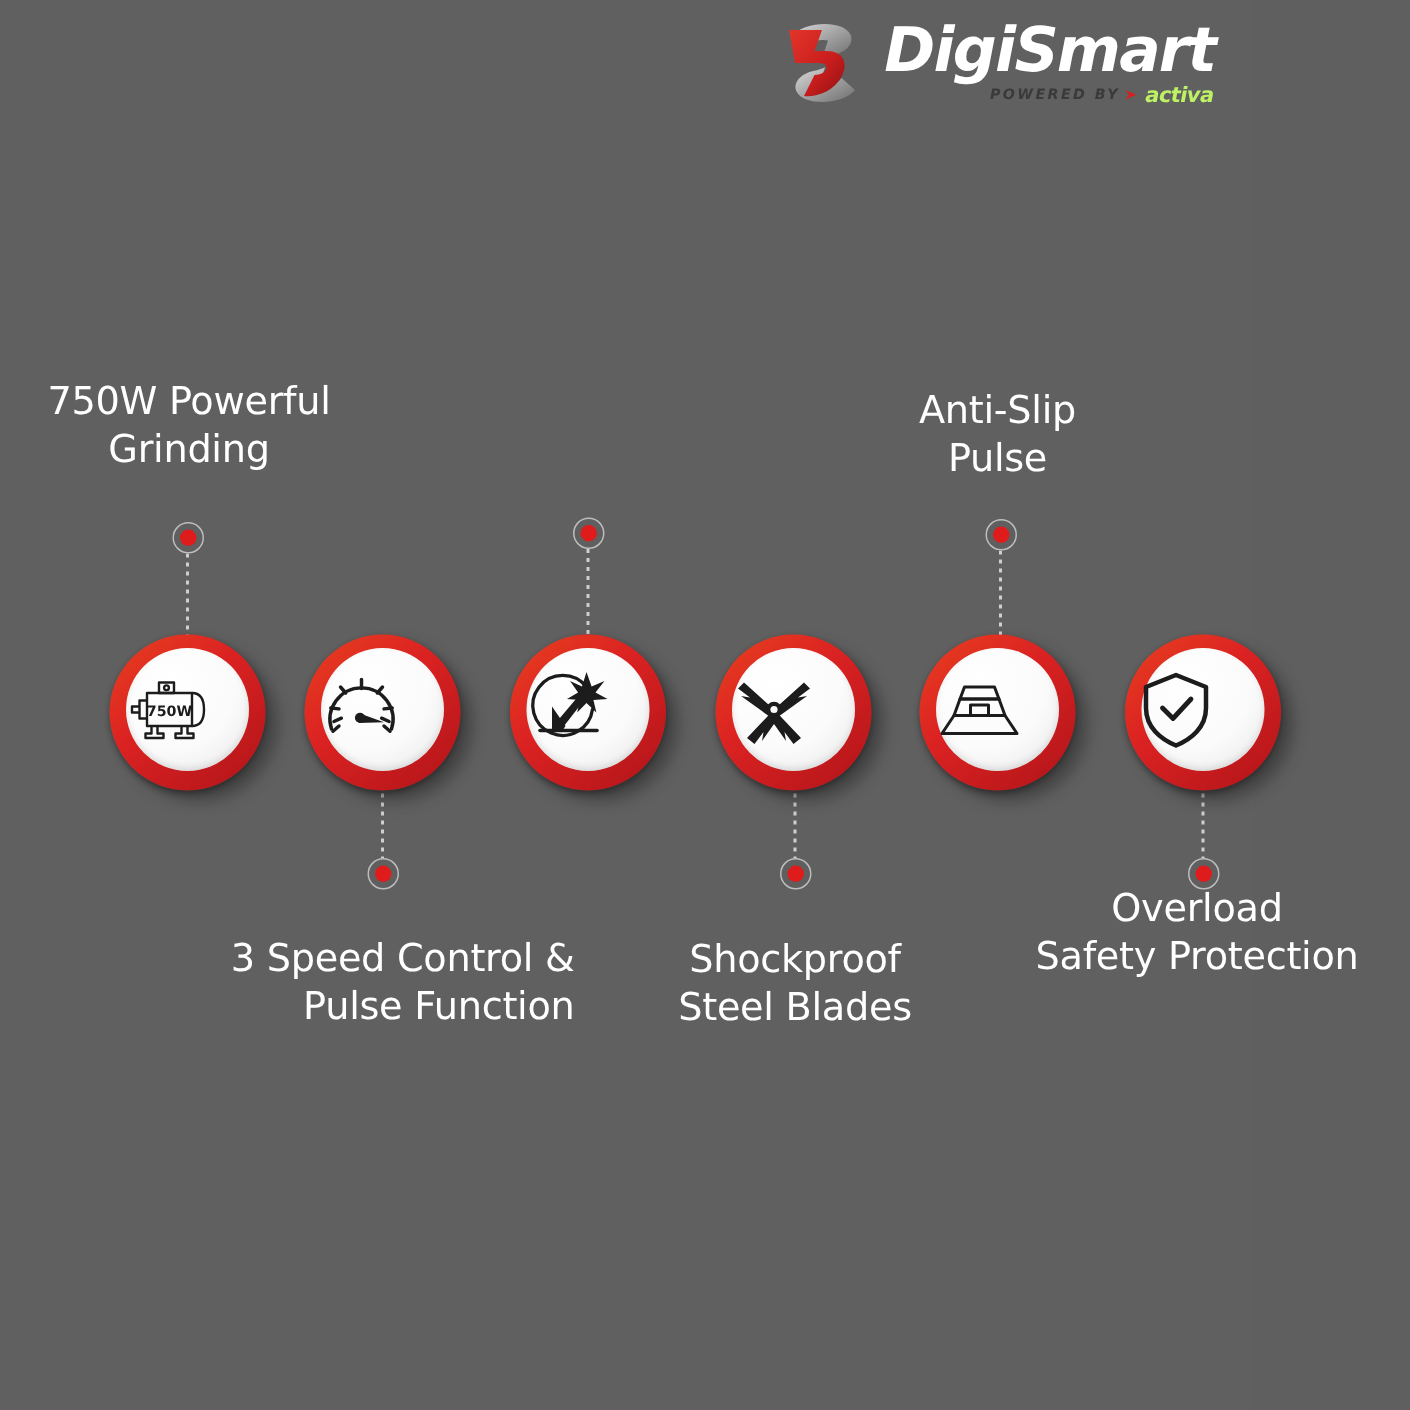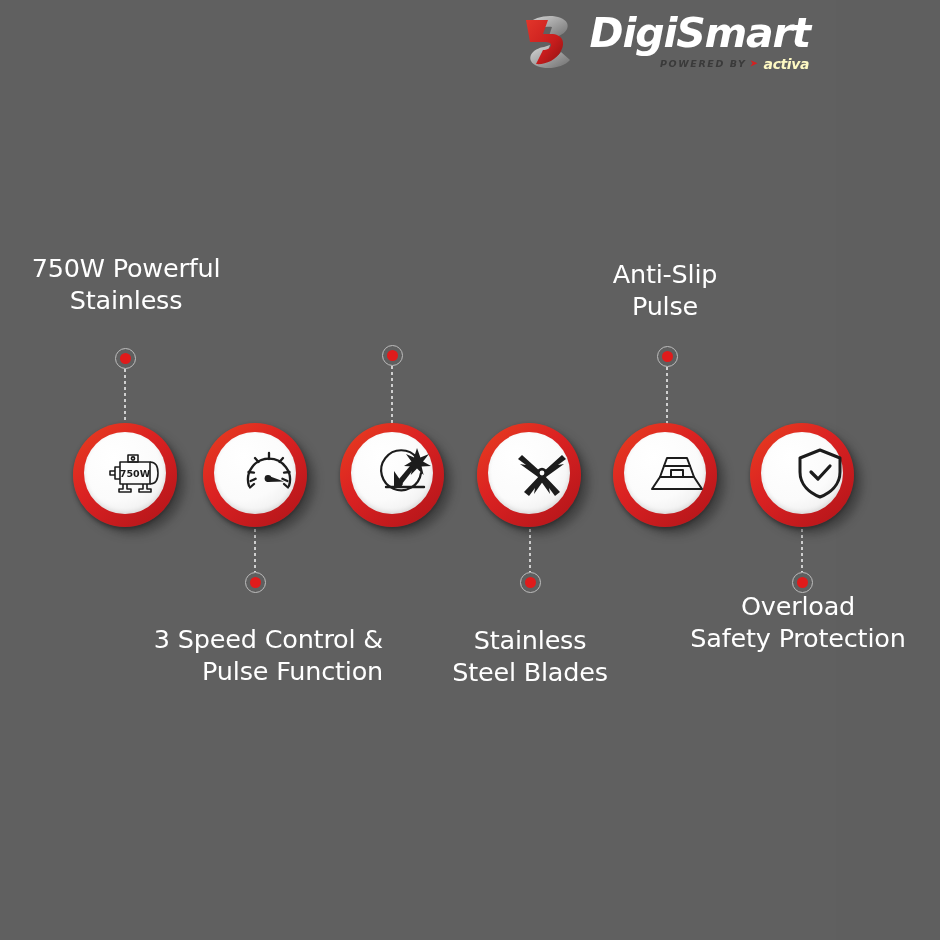--- a/index.html
+++ b/index.html
@@ -71,21 +71,21 @@
   .logo-sub-brandmark {
     width: 11px;
     height: 11px;
     display: block;
   }
   .logo-sub-brand {
     font-family: "DejaVu Sans", sans-serif;
     font-size: 14px;
     font-weight: bold;
     font-style: italic;
-    color: #fef9c3;
+    color: #bef264;
     letter-spacing: -0.4px;
     white-space: nowrap;
   }
 
   
   .label {
     position: absolute;
     text-align: center;
     color: #ffffff;
     font-family: "DejaVu Sans", sans-serif;
@@ -162,21 +162,21 @@
   .badge .disc {
     position: absolute;
     left: 11px;
     top: 9px;
     width: 82px;
     height: 82px;
     border-radius: 50%;
     background: radial-gradient(circle at 36% 30%, #ffffff 0%, #fbfbfb 55%, #e6e6e6 100%);
     display: flex;
     align-items: center;
-    justify-content: flex-end;
+    justify-content: flex-start;
     box-shadow: inset 0 -2px 4px rgba(0,0,0,0.10);
   }
   .badge .disc svg { display: block; }
 </style>
 </head>
 <body>
 
 <div id="stage">
 
   <div class="logo-wrap">
@@ -203,27 +203,27 @@
         <span class="logo-sub-powered">POWERED BY</span>
         <svg class="logo-sub-brandmark" viewBox="0 0 11 11">
           <path d="M0.5 2.2 L7.5 5.2 L0.5 8.4 L2.6 5.2 Z" fill="#d81f1f"></path>
         </svg>
         <span class="logo-sub-brand">activa</span>
       </div>
     </div>
   </div>
 
   <div class="label" style="left:0px; top:252px; width:252px;">750W Powerful
-Stainless</div>
+Grinding</div>
   <div class="label" style="left:560px; top:258px; width:210px;">Anti-Slip
 Pulse</div>
 
   <div class="label" style="left:128px; top:623px; width:255px;text-align:right;">3 Speed Control &amp;
 Pulse Function</div>
-  <div class="label" style="left:420px; top:624px; width:220px;">Stainless
+  <div class="label" style="left:420px; top:624px; width:220px;">Shockproof
 Steel Blades</div>
   <div class="label" style="left:667px; top:590px; width:262px;">Overload
 Safety Protection</div>
 
   <div class="connector down" style="left:114px; top:348px; height:82px;">
     <div class="conn-dot"></div>
     <div class="conn-line"></div>
   </div>
   <div class="connector down" style="left:381px; top:345px; height:82px;">
     <div class="conn-dot"></div>

